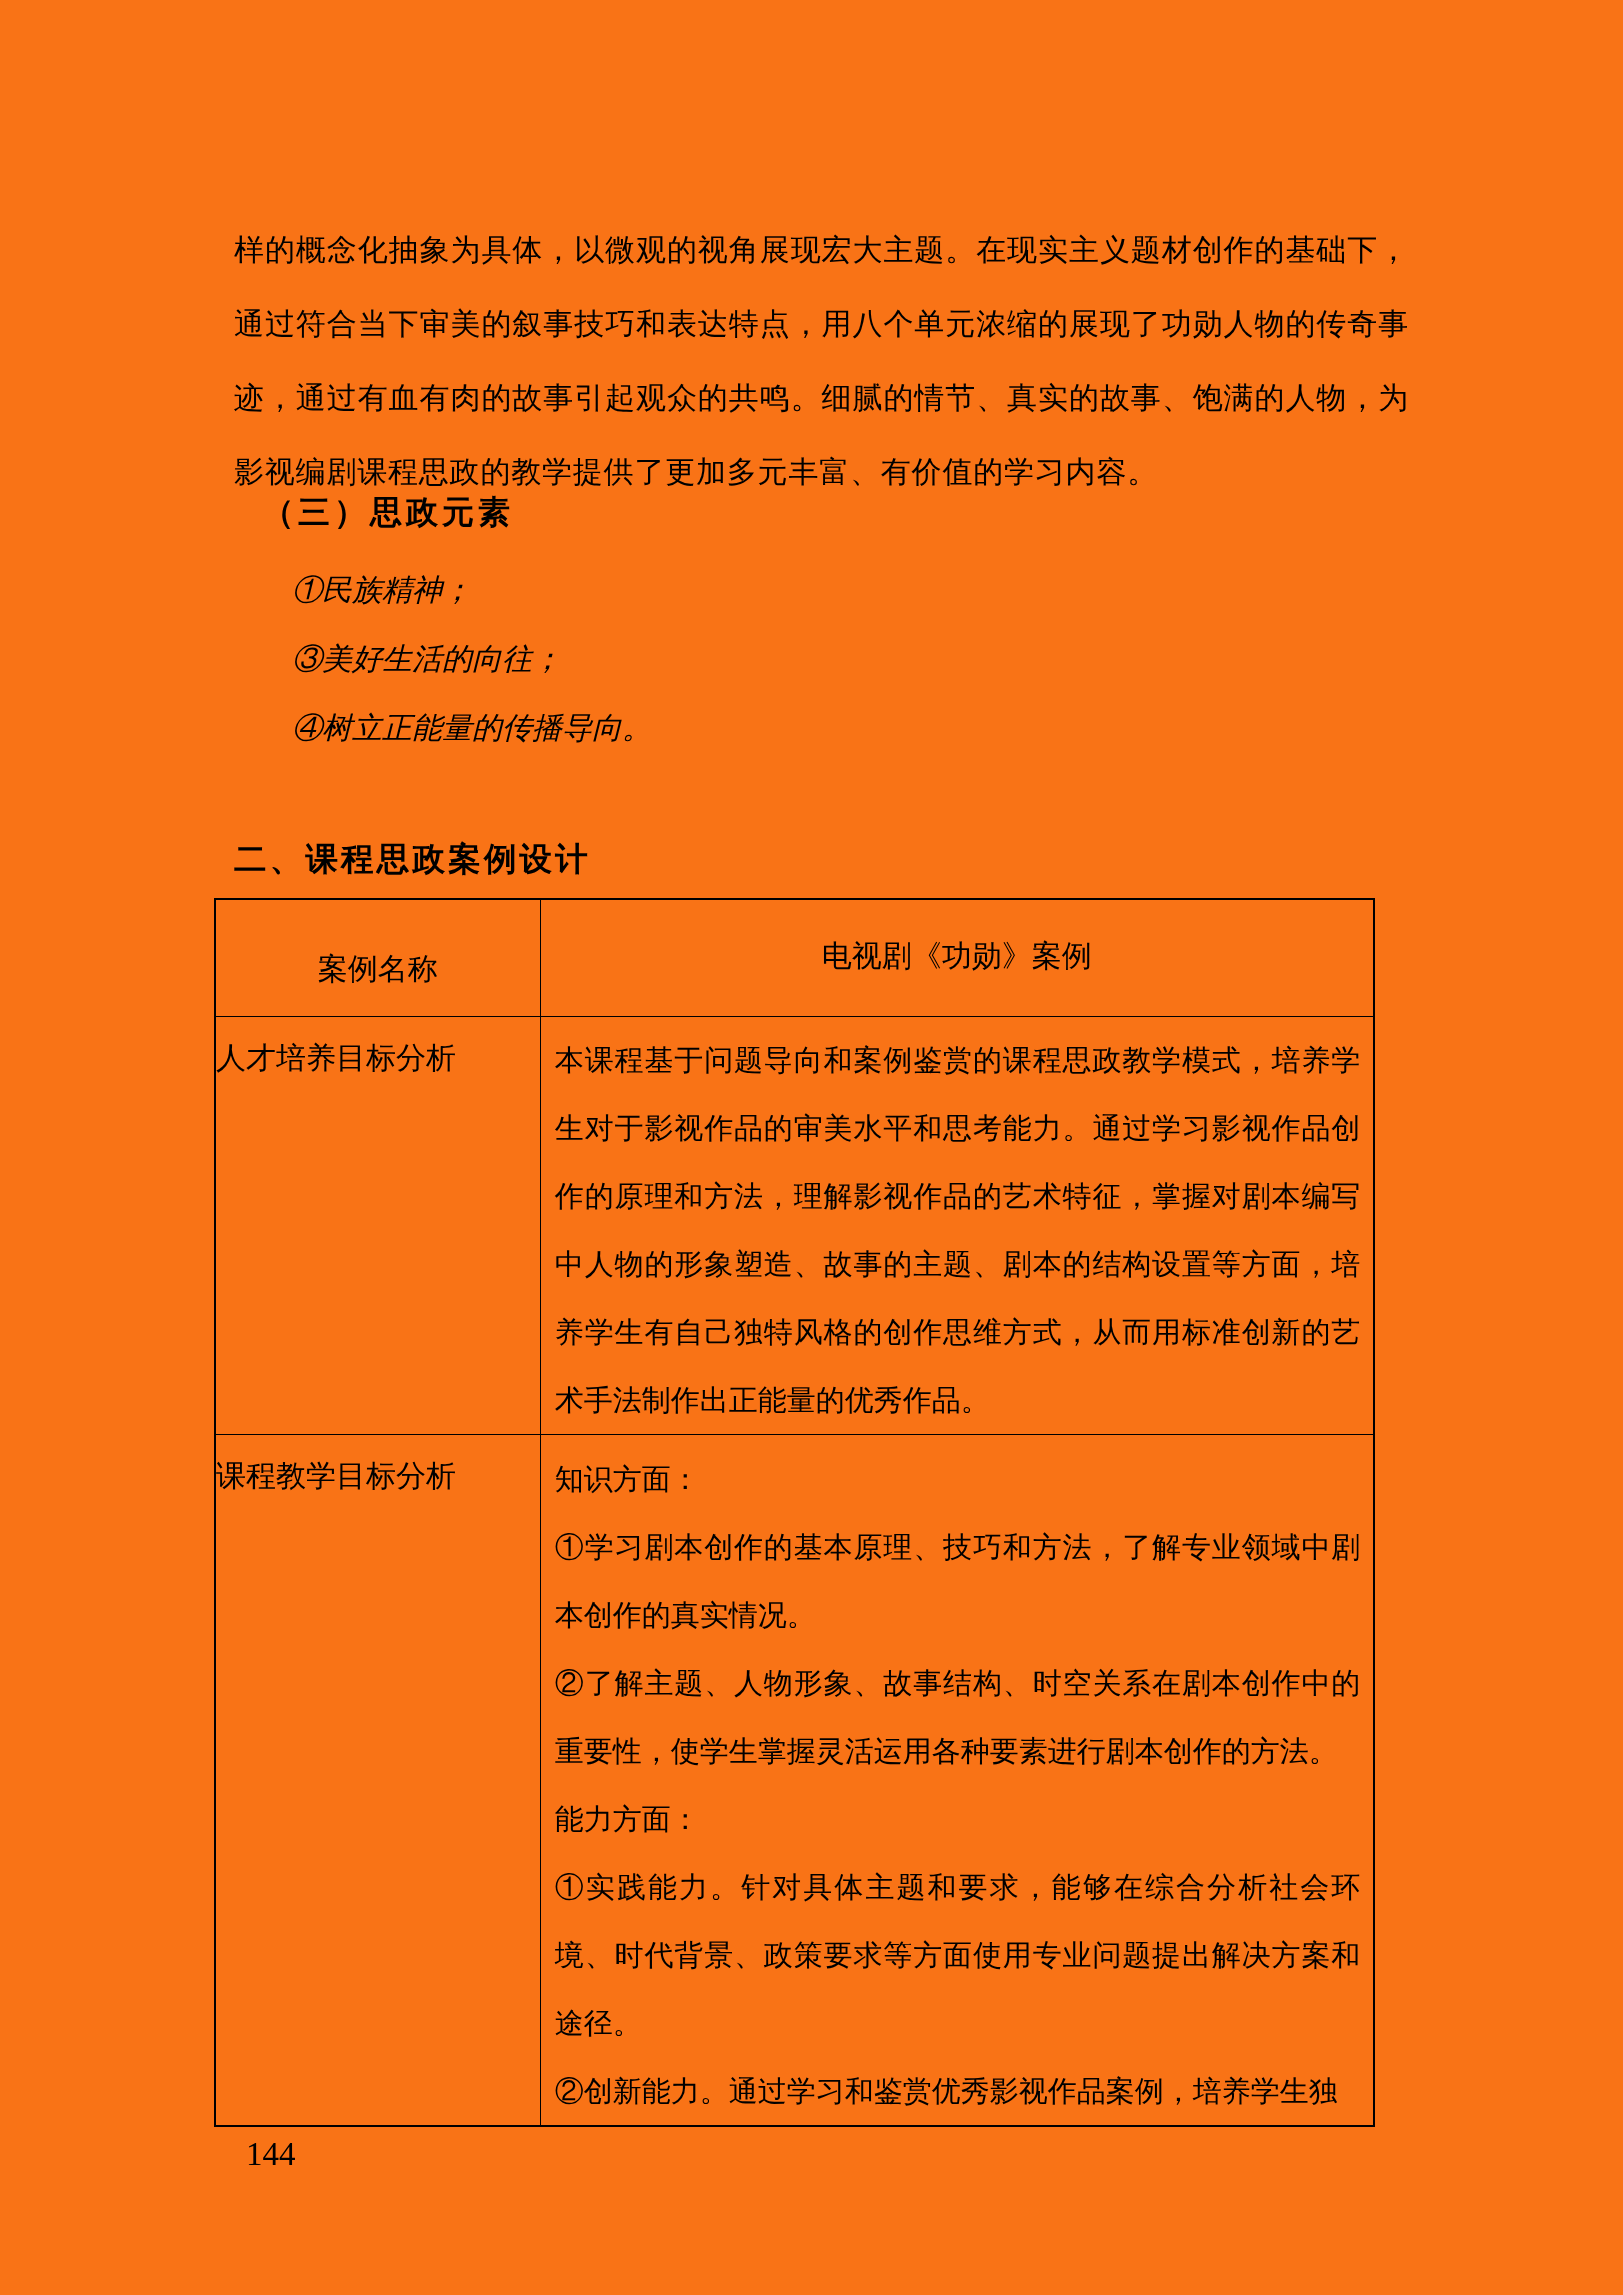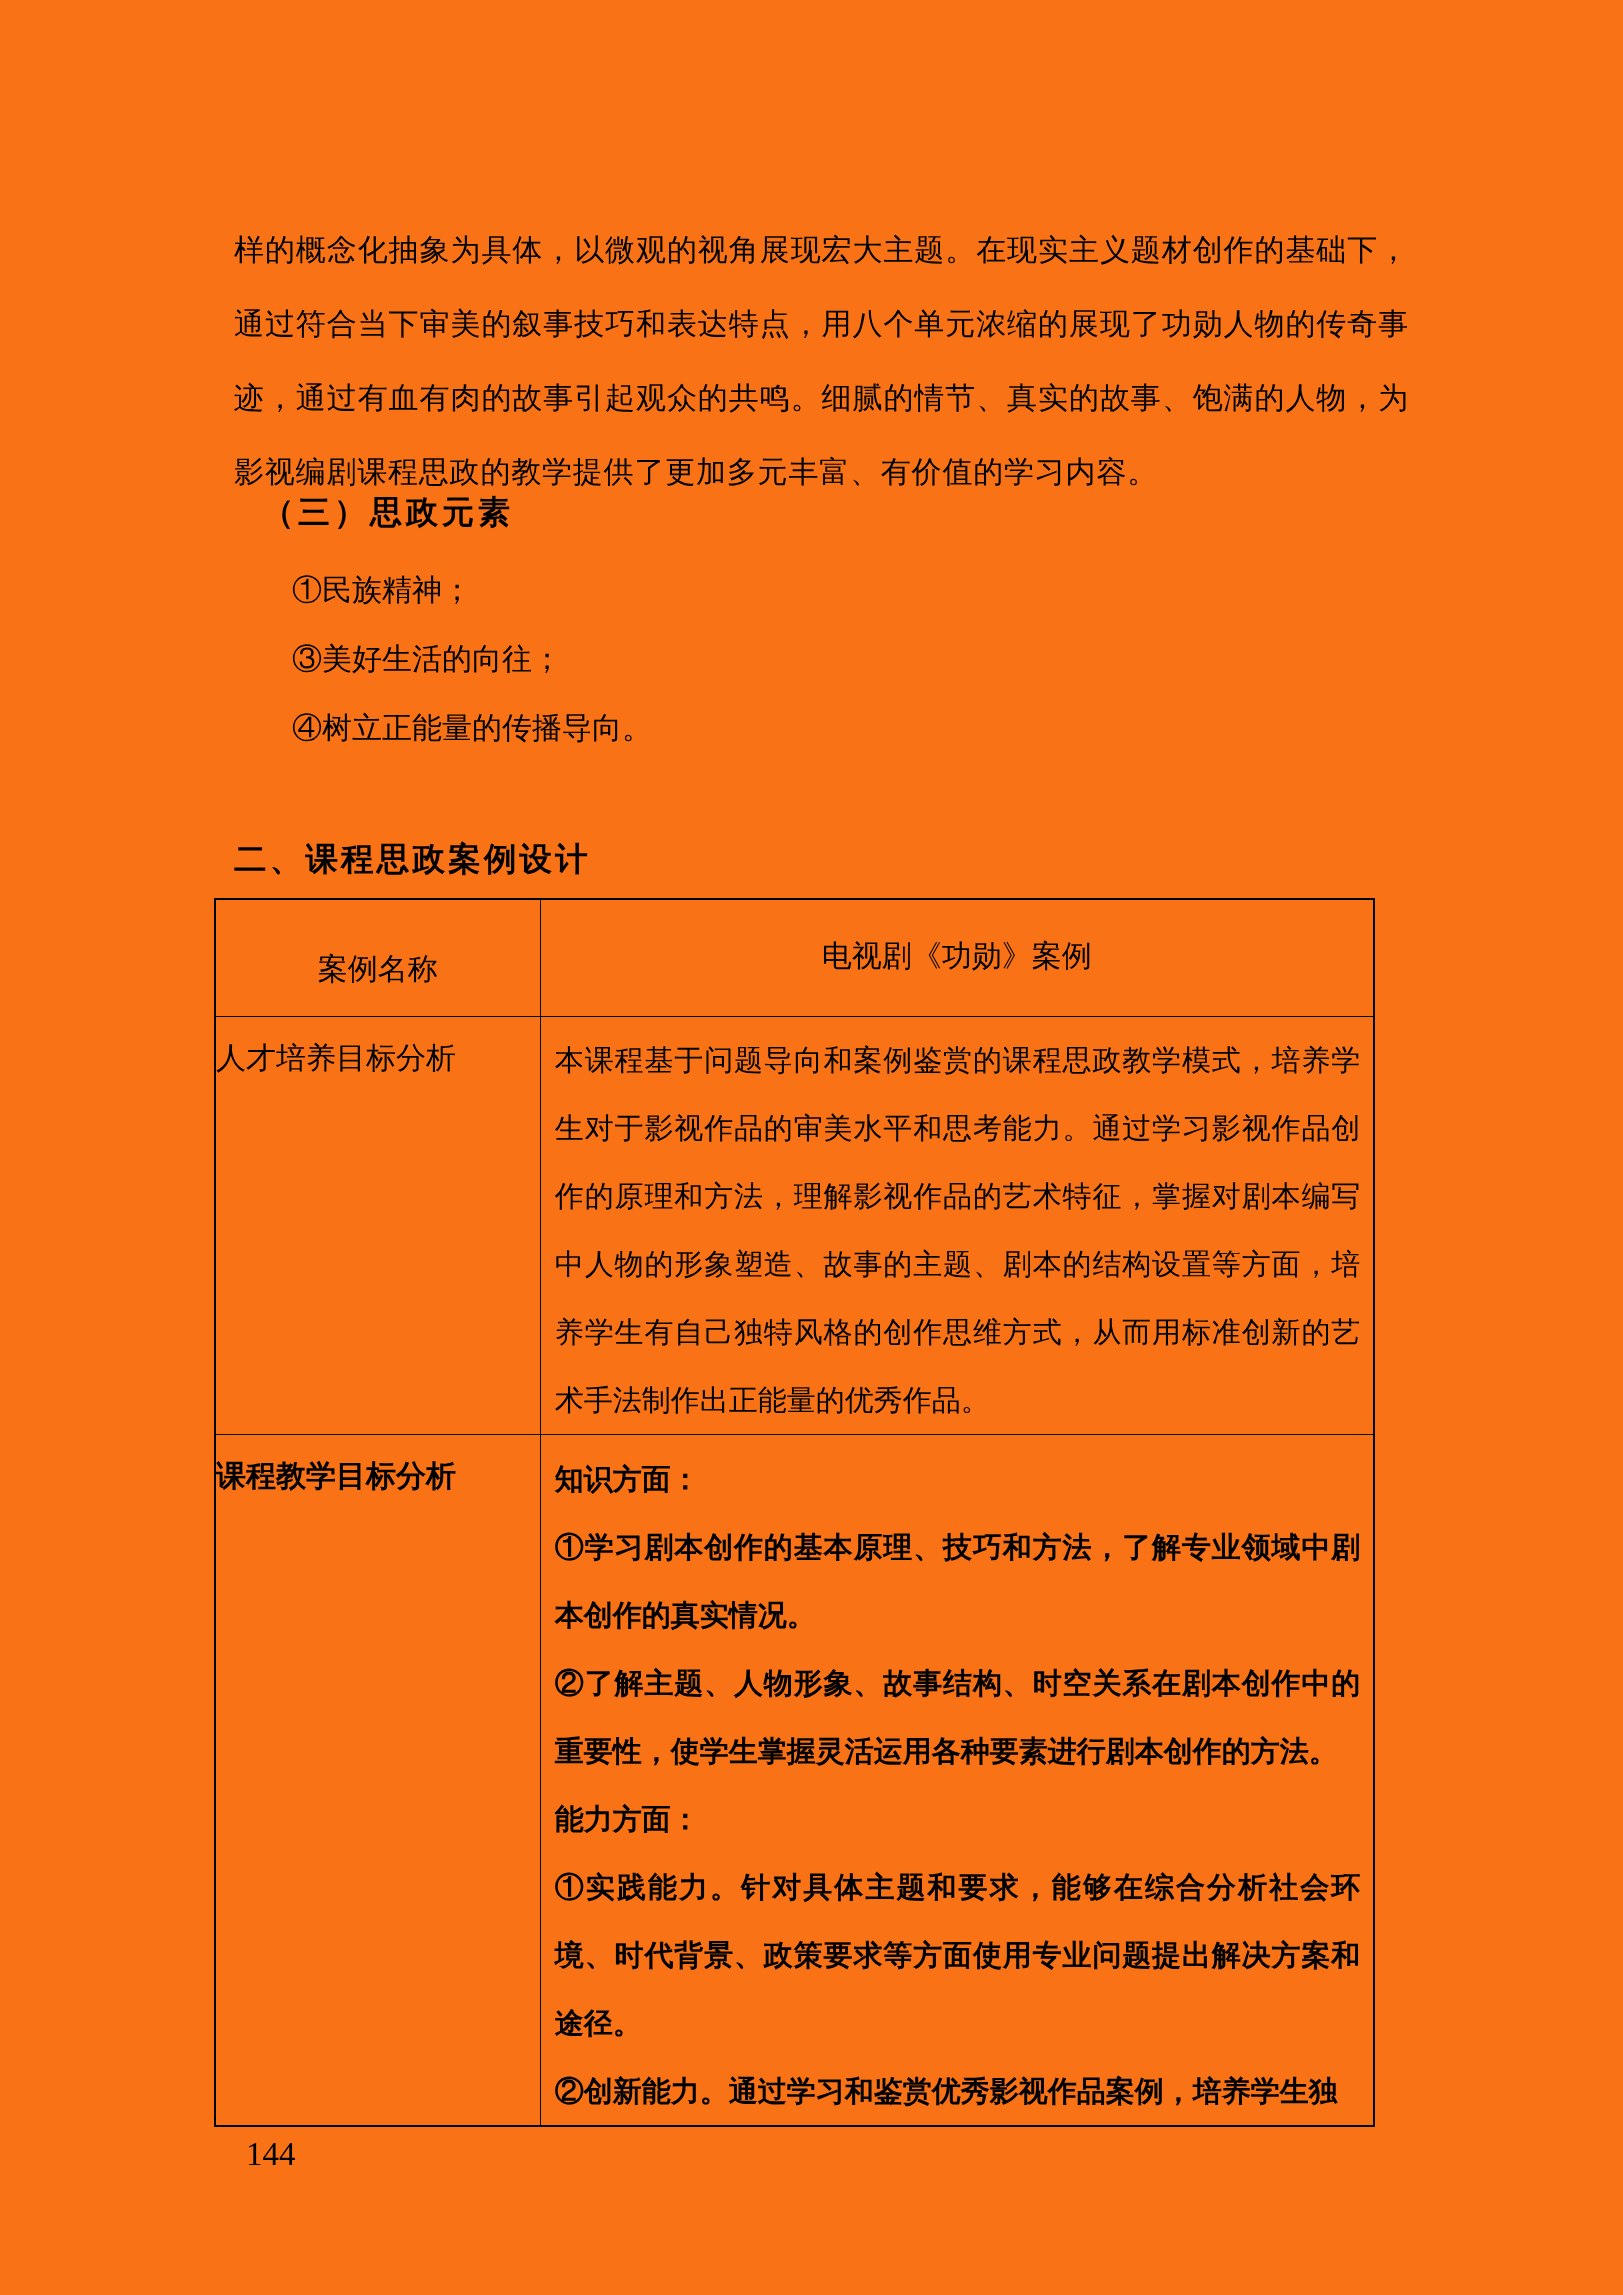--- a/index.html
+++ b/index.html
@@ -28,21 +28,21 @@
     font-weight: bold;
     letter-spacing: 4px;
     margin-left: 24px;
   }
 
   .sp-list {
     position: absolute;
     left: 292px; top: 555px; width: 952px;
     font-size: 30px; line-height: 69px;
   }
-  .sp-list .sp-item { height: 69px; }
+  .sp-list .sp-item { height: 69px; font-style: italic; }
 
   .heading-sec {
     position: absolute;
     left: 234px; top: 839px;
     font-size: 32.5px; line-height: 40px;
     font-weight: bold;
     letter-spacing: 3.2px;
   }
 
   table.case-table {
@@ -59,21 +59,21 @@
     vertical-align: top;
     overflow: hidden;
     font-size: 29px;
     padding: 0;
   }
   .case-table .col-label { width: 325px; }
   .case-table .col-value { width: 834px; }
 
   .case-table tr.row-header  { height: 117px; }
   .case-table tr.row-goal    { height: 411px; }
-  .case-table tr.row-teach   { height: 682px; font-weight: bold; }
+  .case-table tr.row-teach   { height: 682px; }
 
   .case-table td.cell-header-label {
     text-align: center;
     padding-top: 52px;
     line-height: 33px;
     font-size: 30px;
   }
   .case-table td.cell-header-value {
     text-align: center;
     padding-top: 39px;

